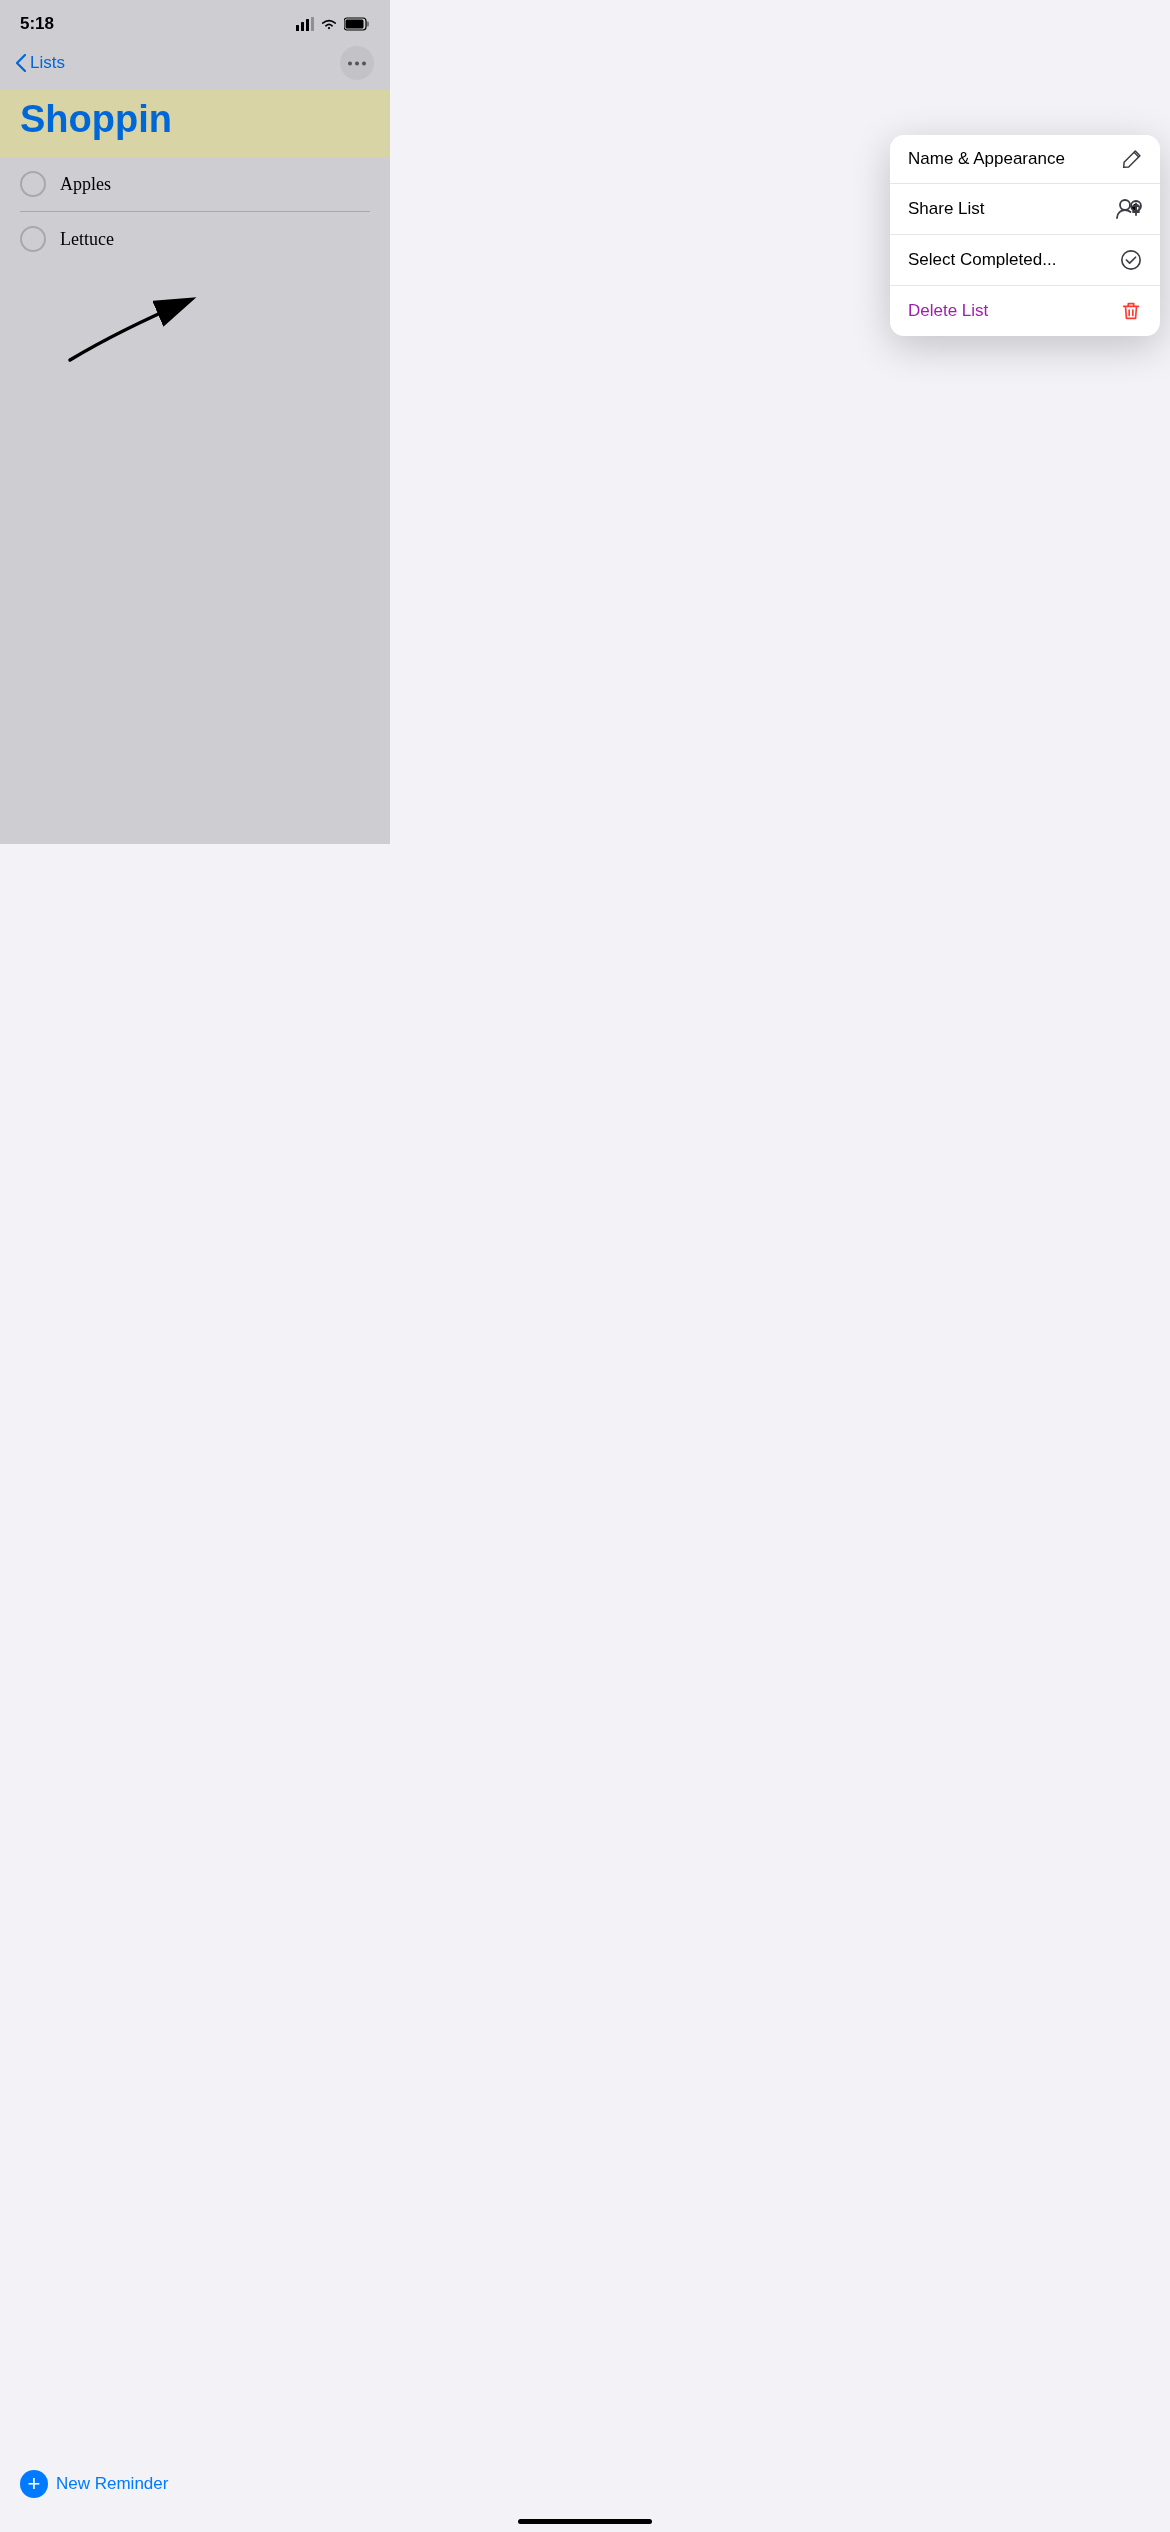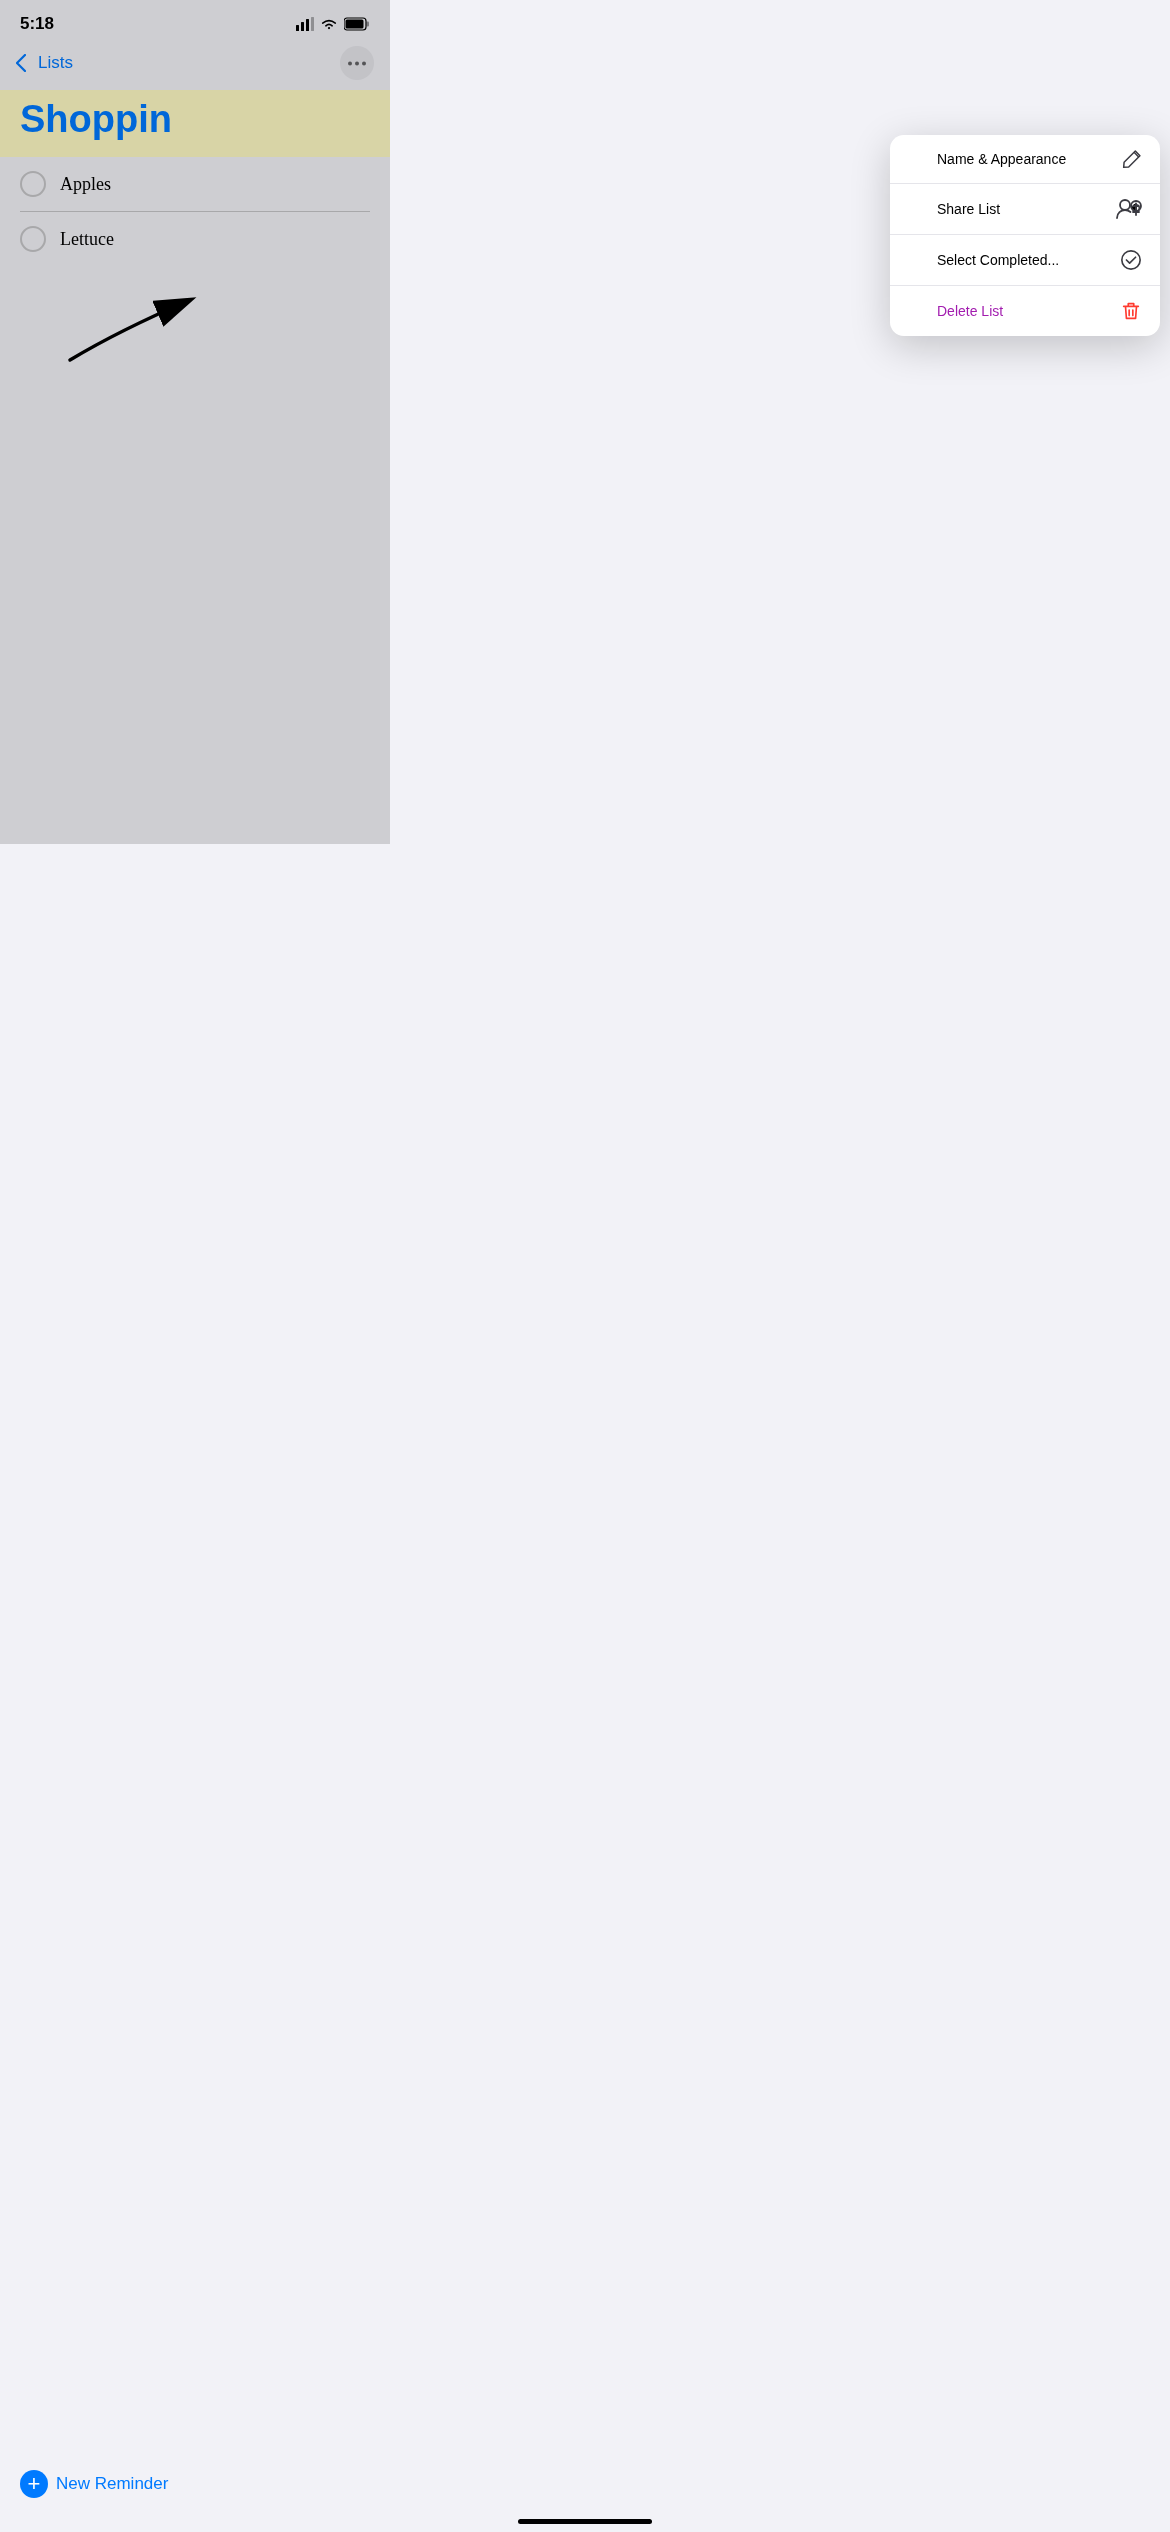--- a/index.html
+++ b/index.html
@@ -40,21 +40,21 @@
       display: flex;
       justify-content: space-between;
       align-items: center;
       padding: 6px 16px 10px 16px;
       background: #f2f2f7;
     }
 
     .nav-back {
       display: flex;
       align-items: center;
-      gap: 12px;
+      gap: 4px;
       color: #007aff;
       font-size: 17px;
       cursor: pointer;
     }
 
     .nav-more-btn {
       width: 34px;
       height: 34px;
       border-radius: 50%;
       background: #e5e5ea;
@@ -191,23 +191,22 @@
       padding: 14px 18px;
       border-bottom: 1px solid #e5e5ea;
       cursor: pointer;
     }
 
     .menu-item:last-child {
       border-bottom: none;
     }
 
     .menu-item-label {
-      font-size: 14px;
+      font-size: 17px;
       color: #000;
-      margin-left: 29px;
     }
 
     .menu-item-label.danger {
       color: #a21caf;
     }
 
     
     .arrow-annotation {
       position: fixed;
       top: 250px;

